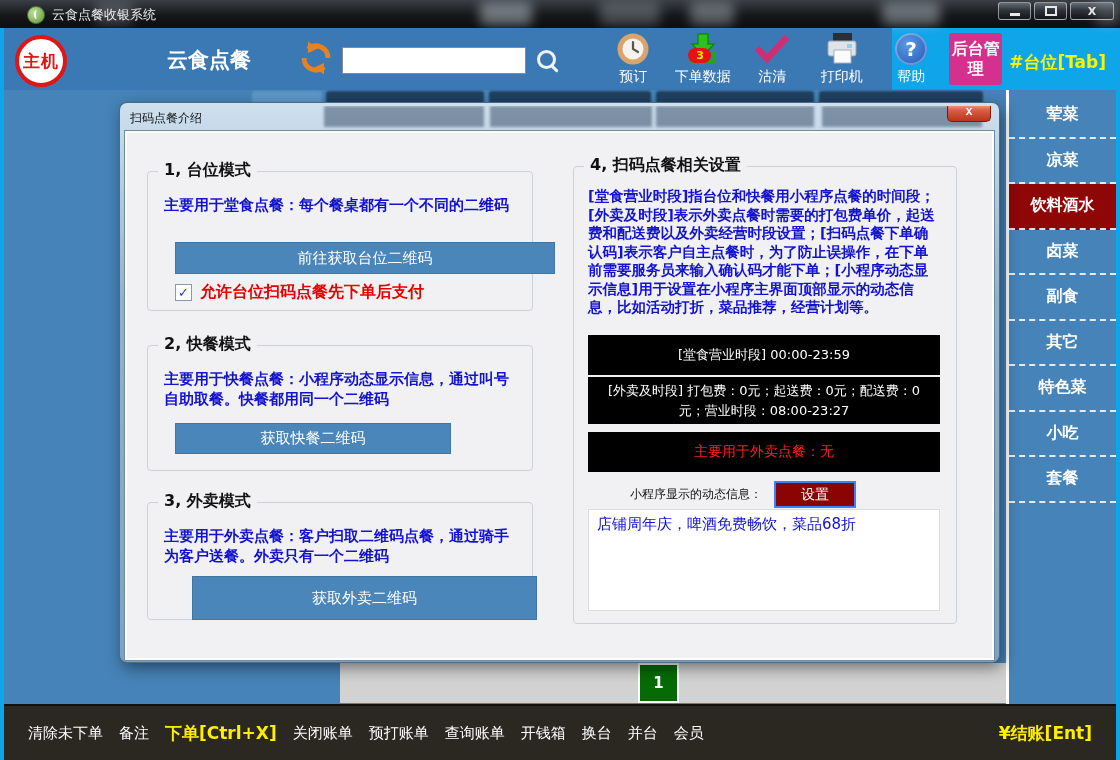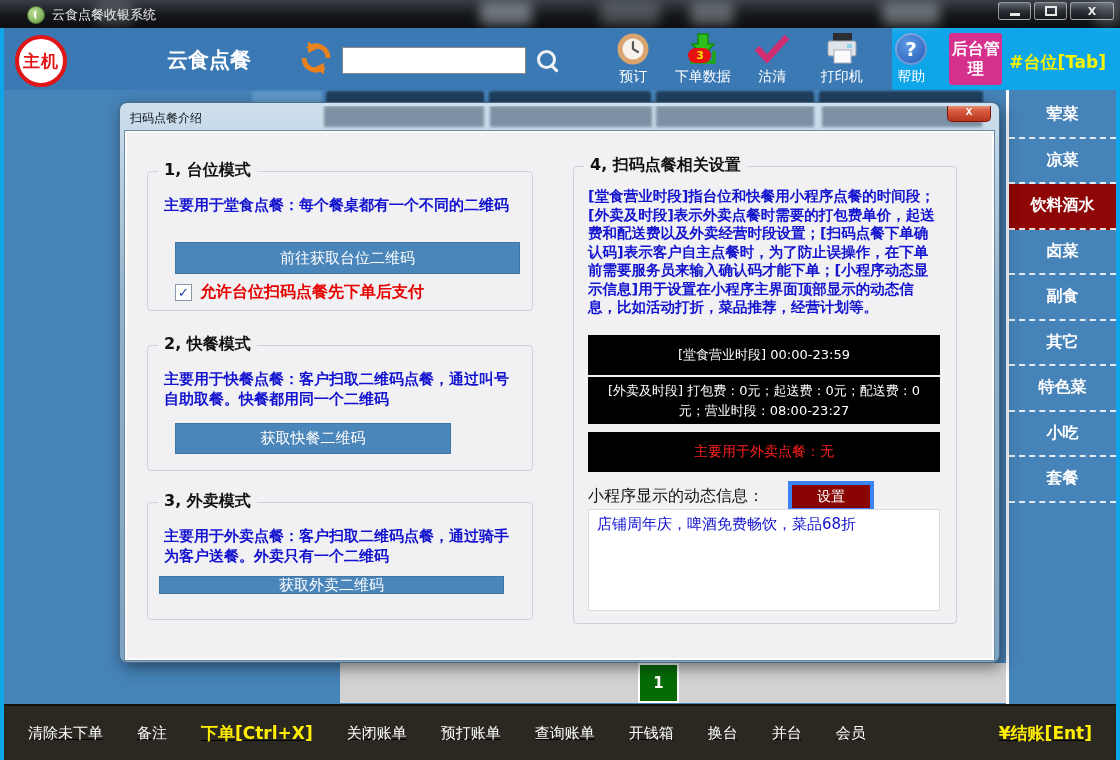--- a/index.html
+++ b/index.html
@@ -94,29 +94,29 @@
     display:flex;align-items:center;justify-content:center;border:1px solid #3f76a4;cursor:pointer;box-sizing:border-box;}
   .checkrow{position:absolute;display:flex;align-items:center;gap:8px;}
   .cb{width:15px;height:15px;background:#fff;border:1px solid #8a9aaa;display:inline-flex;
     align-items:center;justify-content:center;color:#1a3fae;font-size:13px;font-weight:bold;cursor:pointer;}
   .cb.checked::after{content:'✓';}
   .redlabel{color:var(--warning-text-red,#e60000);font-weight:bold;font-size:16px;white-space:nowrap;}
   .blackbar{position:absolute;background:#000;color:#fff;font-size:13px;display:flex;align-items:center;
     justify-content:center;text-align:center;box-sizing:border-box;padding:20px 8px;}
   .blackbar.red{color:#ff1f1f;font-size:14px;}
   .dynrow{position:absolute;display:flex;align-items:center;}
-  .dynlabel{font-size:16px;color:#111;}
-  .setbtn{margin-left:24px;width:78px;height:23px;background:var(--setting-button-red,#8b0404);
-    border:4px solid #3b82f6;color:#fff;font-size:14px;display:flex;align-items:center;justify-content:center;cursor:pointer;text-align:right;}
+  .dynlabel{font-size:12px;color:#111;margin-left:42px;}
+  .setbtn{margin-left:12px;width:78px;height:23px;background:var(--setting-button-red,#8b0404);
+    border:2px solid #3b82f6;color:#fff;font-size:14px;display:flex;align-items:center;justify-content:center;cursor:pointer;text-align:right;}
   .dynbox{position:absolute;background:#fff;border:1px solid #dcdcdc;color:var(--info-text-blue,#1212cf);
     font-size:15px;padding:5px 8px;box-sizing:border-box;cursor:text;}
 
   
   .bottombar{position:absolute;left:4px;top:704px;width:1112px;height:56px;background:#2b2822;
-    border-top:2px solid #11100d;display:flex;align-items:center;padding:0 24px;gap:34px;box-sizing:border-box;text-decoration:underline;}
+    border-top:2px solid #11100d;display:flex;align-items:center;padding:0 24px;gap:16px;box-sizing:border-box;}
   .bitem{color:#fff;font-size:15px;white-space:nowrap;cursor:pointer;}
   .bitem.accent{color:var(--accent-yellow,#ffee00);font-weight:bold;font-size:17px;}
   .bitem.checkout{margin-left:auto;text-align:center;}
 </style>
 </head>
 <body>
 
 <div class="screen">
 
   <div class="titlebar">
@@ -246,37 +246,37 @@
         <span>扫码点餐介绍</span>
         <span class="dlg-close">
             <span class="glyph-x">X</span>
           </span>
       </div>
       <div class="dlg-client">
 
         <div class="group" style="left:22px;top:40px;width:384px;height:138px">
           <span class="legend">1, 台位模式</span>
           <div class="bluedesc" style="left:16px;top:24px;width:356px">主要用于堂食点餐：每个餐桌都有一个不同的二维码</div>
-          <div class="gbtn" style="left:27px;top:70px;width:345px;height:32px">前往获取台位二维码</div>
+          <div class="gbtn" style="left:27px;top:70px;width:380px;height:32px">前往获取台位二维码</div>
           <div class="checkrow" style="left:27px;top:110px">
             <span class="cb checked"></span>
             <span class="redlabel">允许台位扫码点餐先下单后支付</span>
           </div>
         </div>
 
         <div class="group" style="left:22px;top:214px;width:384px;height:124px">
           <span class="legend">2, 快餐模式</span>
-          <div class="bluedesc" style="left:16px;top:24px;width:356px">主要用于快餐点餐：客户扫取二维码点餐，通过叫号自助取餐。快餐都用同一个二维码</div>
+          <div class="bluedesc" style="left:16px;top:24px;width:356px">主要用于快餐点餐：小程序动态显示信息，通过叫号自助取餐。快餐都用同一个二维码</div>
           <div class="gbtn" style="left:27px;top:77px;width:276px;height:31px">获取快餐二维码</div>
         </div>
 
         <div class="group" style="left:22px;top:371px;width:384px;height:116px">
           <span class="legend">3, 外卖模式</span>
           <div class="bluedesc" style="left:16px;top:24px;width:356px">主要用于外卖点餐：客户扫取二维码点餐，通过骑手为客户送餐。外卖只有一个二维码</div>
-          <div class="gbtn" style="left:11px;top:73px;width:345px;height:18px">获取外卖二维码</div>
+          <div class="gbtn" style="left:44px;top:73px;width:345px;height:44px">获取外卖二维码</div>
         </div>
 
         <div class="group" style="left:448px;top:35px;width:382px;height:456px">
           <span class="legend">4, 扫码点餐相关设置</span>
           <div class="bluedesc" style="left:14px;top:20px;width:354px;font-size:14.5px;line-height:18.5px">[堂食营业时段]指台位和快餐用小程序点餐的时间段；[外卖及时段]表示外卖点餐时需要的打包费单价，起送费和配送费以及外卖经营时段设置；[扫码点餐下单确认码]表示客户自主点餐时，为了防止误操作，在下单前需要服务员来输入确认码才能下单；[小程序动态显示信息]用于设置在小程序主界面顶部显示的动态信息，比如活动打折，菜品推荐，经营计划等。</div>
           <div class="blackbar" style="left:14px;top:168px;width:352px;height:34px">[堂食营业时段] 00:00-23:59</div>
           <div class="blackbar" style="left:14px;top:210px;width:352px;height:47px;line-height:1.5">[外卖及时段] 打包费：0元；起送费：0元；配送费：0元；营业时段：08:00-23:27</div>
           <div class="blackbar red" style="left:14px;top:265px;width:352px;height:35px">主要用于外卖点餐：无</div>
           <div class="dynrow" style="left:14px;top:314px">
             <span class="dynlabel">小程序显示的动态信息：</span>

